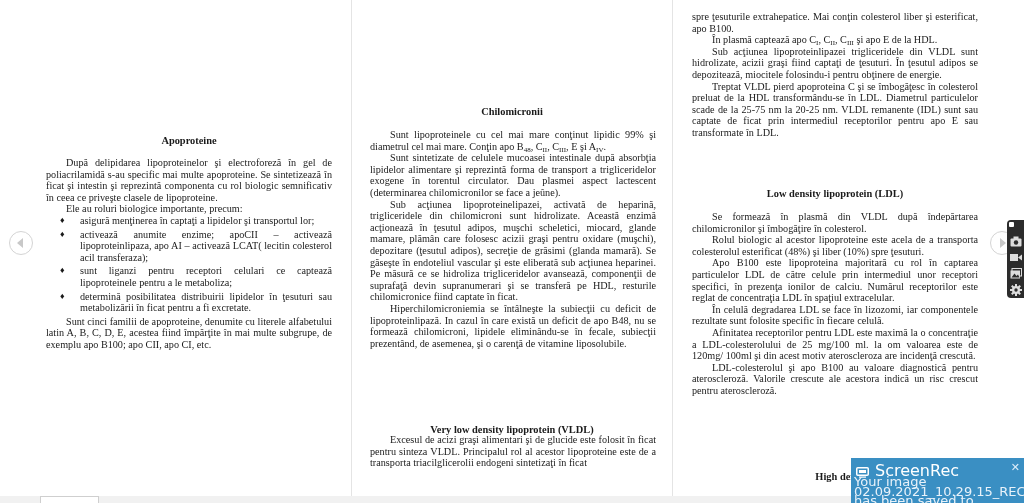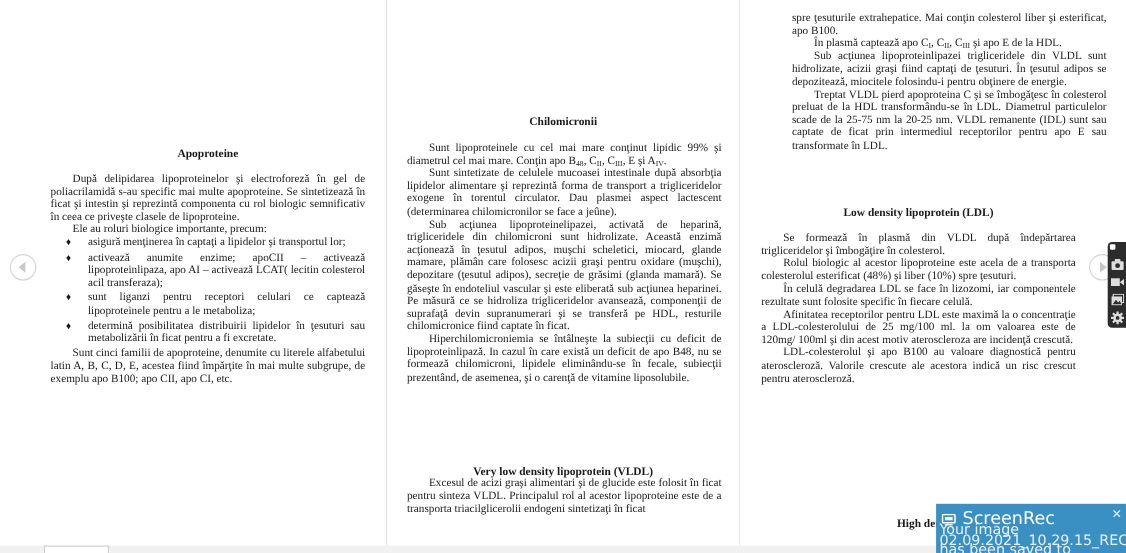--- a/index.html
+++ b/index.html
@@ -84,30 +84,31 @@
     <p>Sub acţiunea lipoproteinelipazei, activată de heparină, trigliceridele din chilomicroni sunt hidrolizate. Această enzimă acţionează în ţesutul adipos, muşchi scheletici, miocard, glande mamare, plămân care folosesc acizii graşi pentru oxidare (muşchi), depozitare (ţesutul adipos), secreţie de grăsimi (glanda mamară). Se găseşte în endoteliul vascular şi este eliberată sub acţiunea heparinei. Pe măsură ce se hidroliza trigliceridelor avansează, componenţii de suprafaţă devin supranumerari şi se transferă pe HDL, resturile chilomicronice fiind captate în ficat.</p>
     <p>Hiperchilomicroniemia se întâlneşte la subiecţii cu deficit de lipoproteinlipază. In cazul în care există un deficit de apo B48, nu se formează chilomicroni, lipidele eliminându-se în fecale, subiecţii prezentând, de asemenea, şi o carenţă de vitamine liposolubile.</p>
   </div>
   <div class="heading" style="left:20px; top:411px; width:280px;margin-top:13px;">Very low density lipoprotein (VLDL)</div>
   <div class="col" style="left:18px; top:434px; width:286px;">
     <p>Excesul de acizi graşi alimentari şi de glucide este folosit în ficat pentru sinteza VLDL. Principalul rol al acestor lipoproteine este de a transporta triacilglicerolii endogeni sintetizaţi în ficat</p>
   </div>
 </div>
 
 <div class="page page-3">
-  <div class="col" style="left:19px; top:11px; width:286px;margin-left:28px;">
+  <div class="col" style="left:19px; top:11px; width:286px;">
     <p class="noindent">spre ţesuturile extrahepatice. Mai conţin colesterol liber şi esterificat, apo B100.</p>
     <p><span>În plasmă captează apo C</span><sub>I</sub><span>, C</span><sub>II</sub><span>, C</span><sub>III</sub><span> şi apo E de la HDL.</span></p>
     <p>Sub acţiunea lipoproteinlipazei trigliceridele din VLDL sunt hidrolizate, acizii graşi fiind captaţi de ţesuturi. În ţesutul adipos se depozitează, miocitele folosindu-i pentru obţinere de energie.</p>
     <p>Treptat VLDL pierd apoproteina C şi se îmbogăţesc în colesterol preluat de la HDL transformându-se în LDL. Diametrul particulelor scade de la 25-75 nm la 20-25 nm. VLDL remanente (IDL) sunt sau captate de ficat prin intermediul receptorilor pentru apo E sau transformate în LDL.</p>
   </div>
   <div class="heading" style="left:20px; top:188px; width:284px;text-align:center;">Low density lipoprotein (LDL)</div>
   <div class="col" style="left:19px; top:211px; width:286px;">
-    <p>Se formează în plasmă din VLDL după îndepărtarea trigliceridelor şi îmbogăţire în colesterol.</p>
+    <p>Se formează în plasmă din VLDL după îndepărtarea chilomicronilor şi îmbogăţire în colesterol.</p>
     <p>Rolul biologic al acestor lipoproteine este acela de a transporta colesterolul esterificat (48%) şi liber (10%) spre ţesuturi.</p>
+    <p>Apo B100 este lipoproteina majoritară cu rol în captarea particulelor LDL de către celule prin intermediul unor receptori specifici, în prezenţa ionilor de calciu. Numărul receptorilor este reglat de concentraţia LDL în spaţiul extracelular.</p>
     <p>În celulă degradarea LDL se face în lizozomi, iar componentele rezultate sunt folosite specific în fiecare celulă.</p>
     <p>Afinitatea receptorilor pentru LDL este maximă la o concentraţie a LDL-colesterolului de 25 mg/100 ml. la om valoarea este de 120mg/ 100ml şi din acest motiv ateroscleroza are incidenţă crescută.</p>
     <p>LDL-colesterolul şi apo B100 au valoare diagnostică pentru ateroscleroză. Valorile crescute ale acestora indică un risc crescut pentru ateroscleroză.</p>
   </div>
   <div class="heading" style="left:98px; top:471px; width:120px; text-align:right;">High density lipo</div>
 </div>
 
 <div class="bottom-bar"></div>
 <div class="bottom-tab"></div>
 

